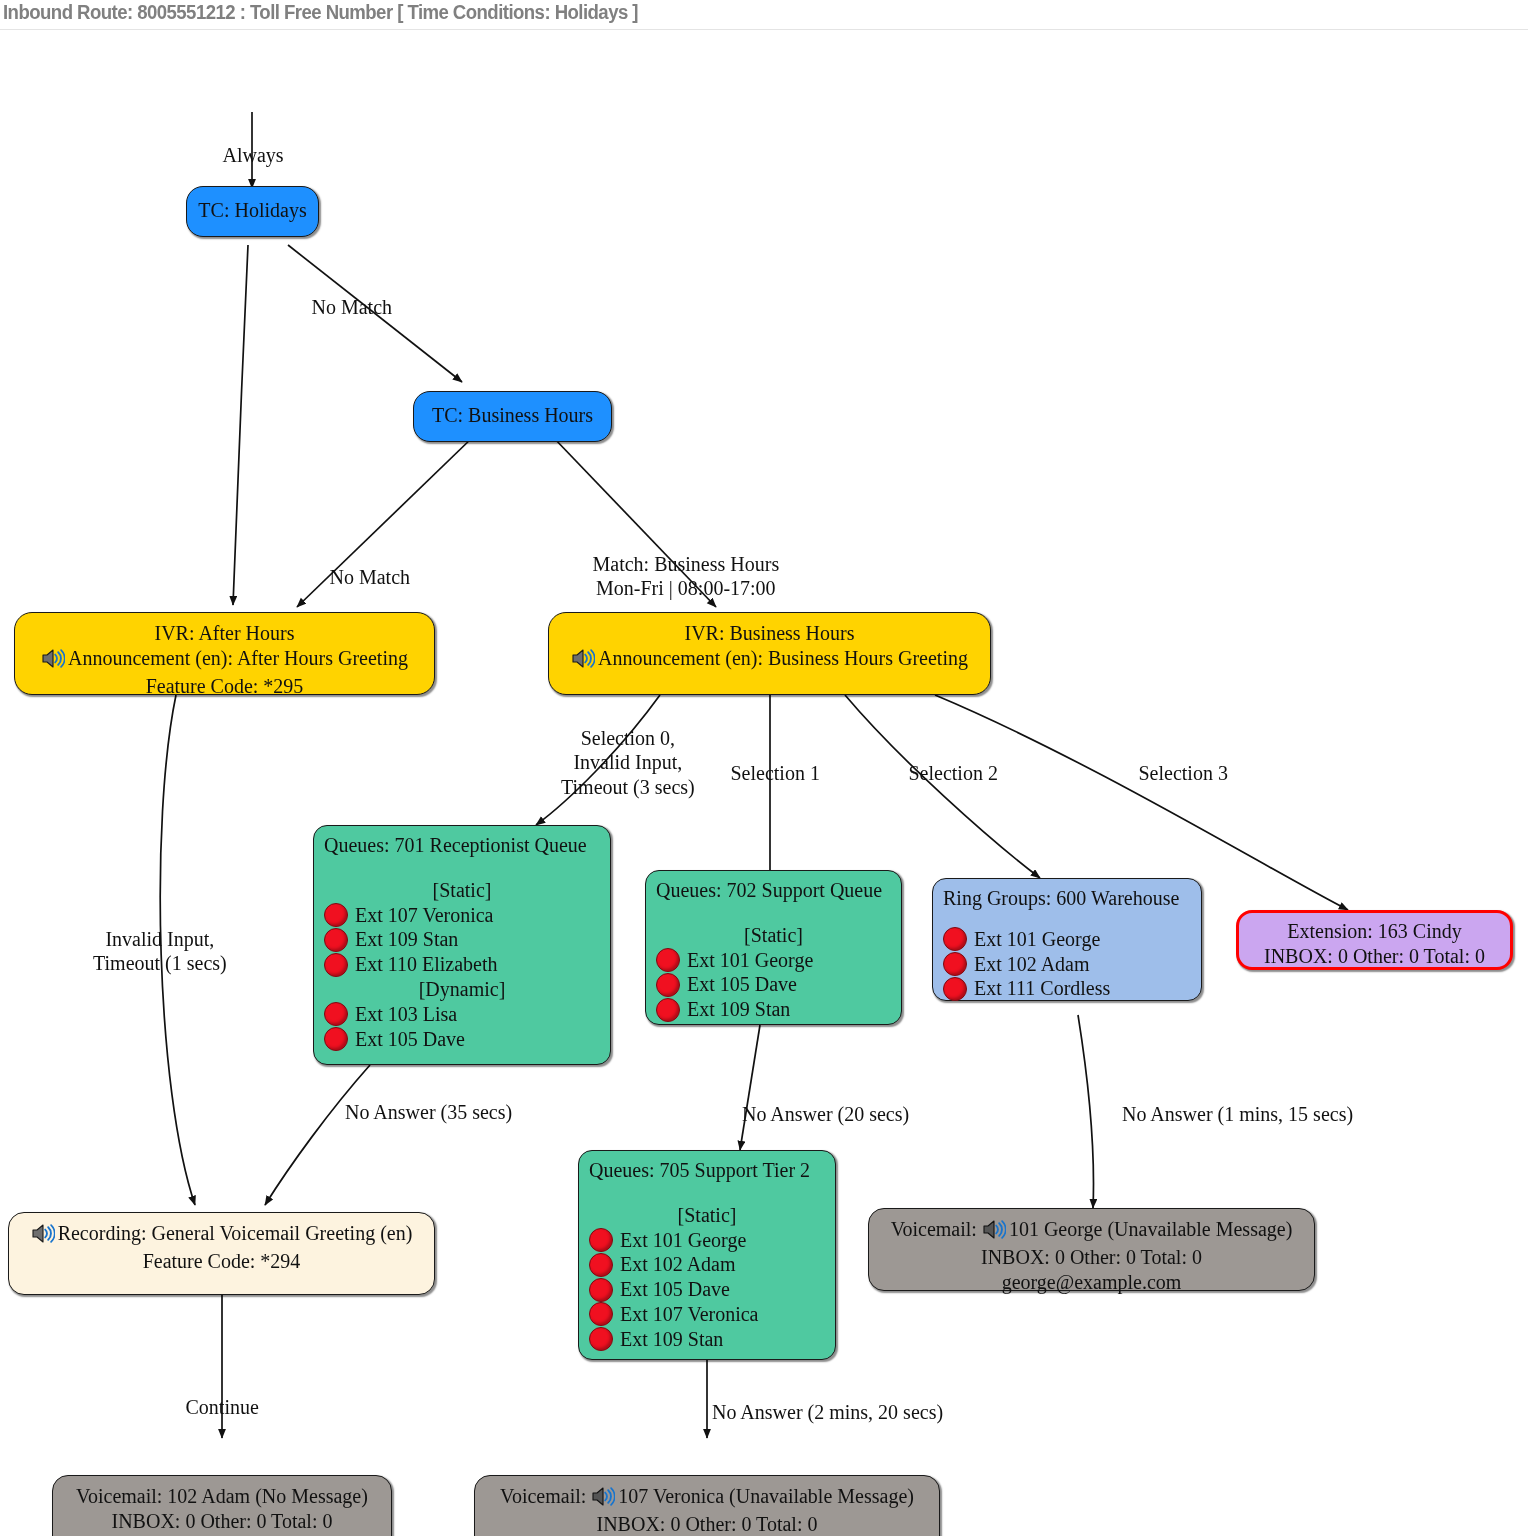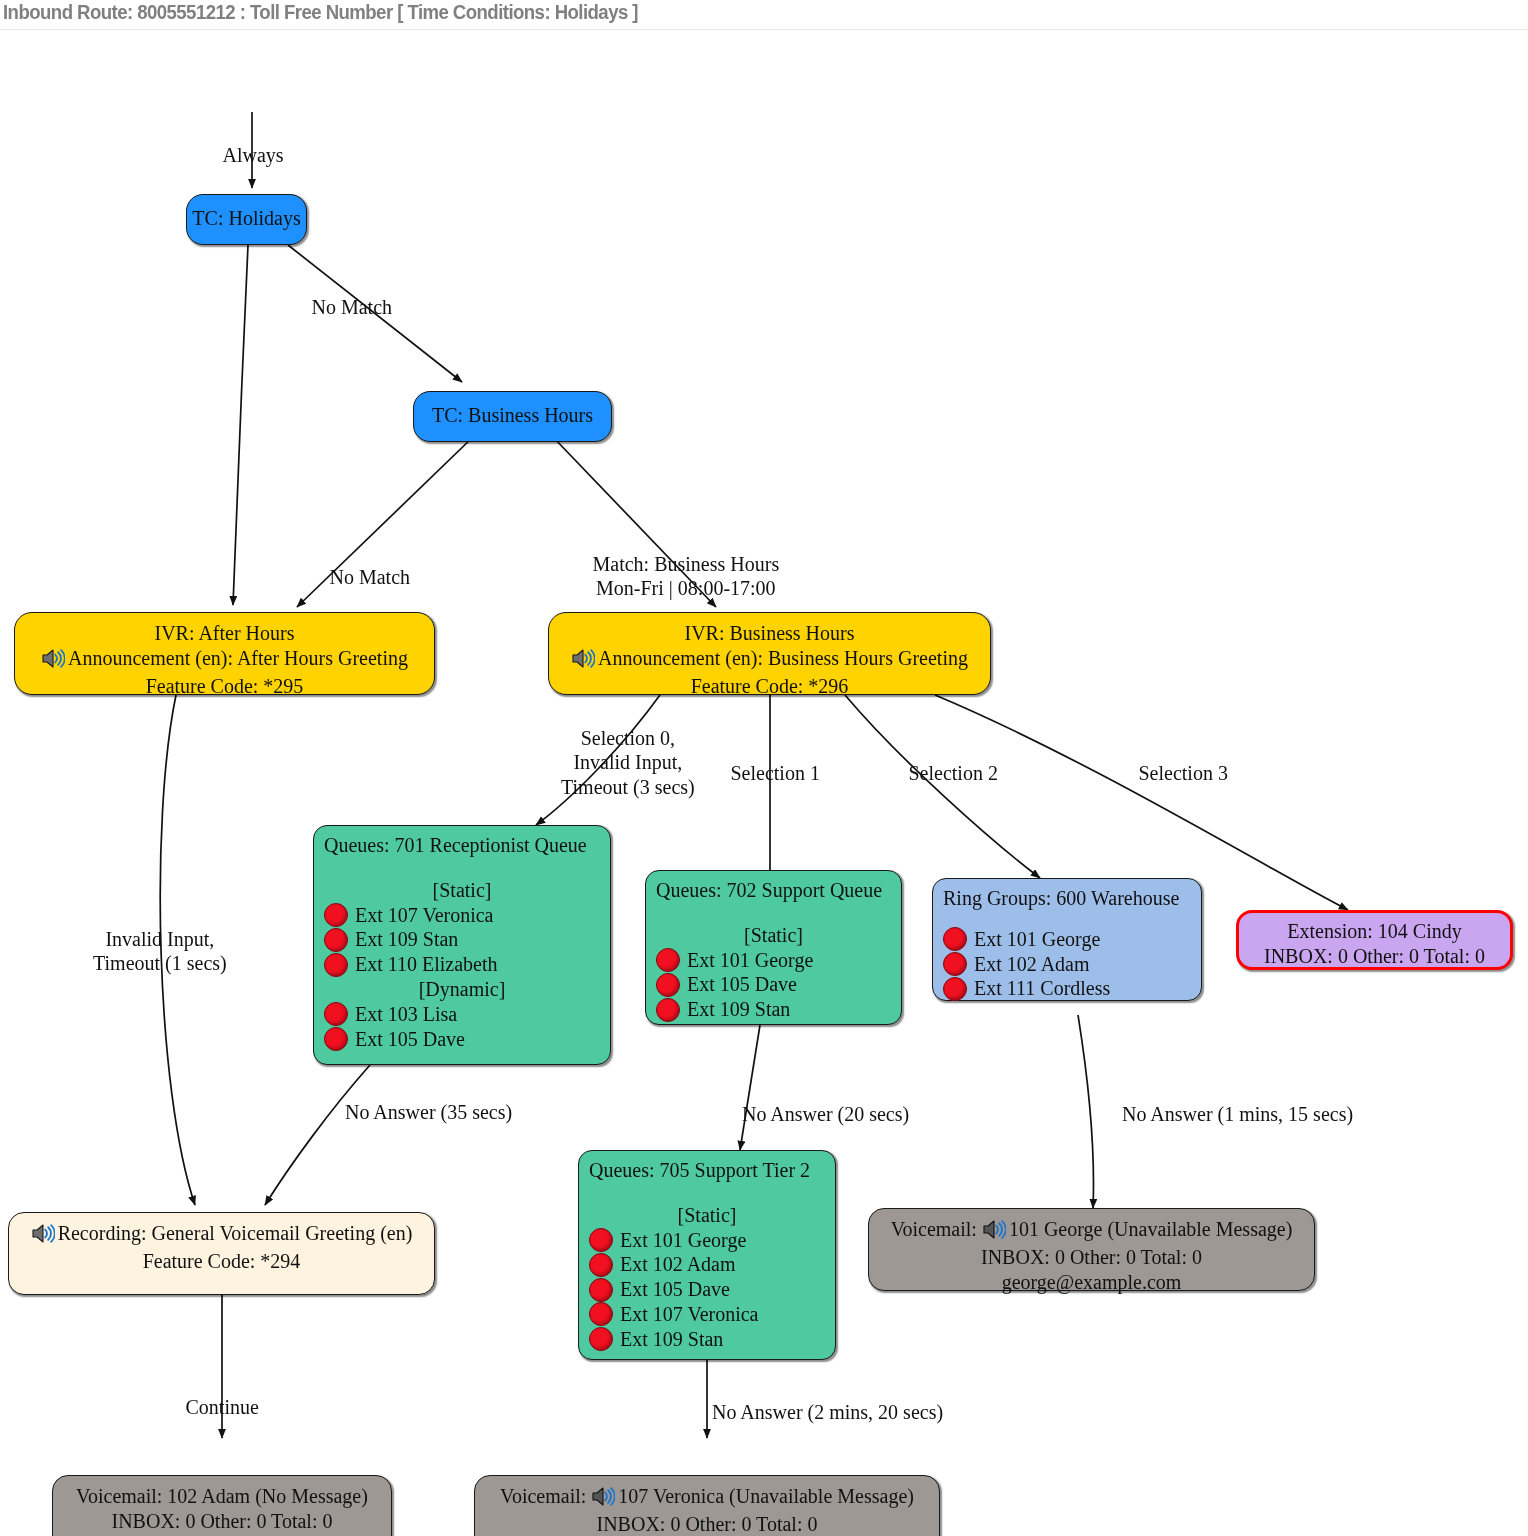--- a/index.html
+++ b/index.html
@@ -106,21 +106,21 @@
   <div class="elabel c" style="left: 1138.5px; top: 731px;">Selection 3</div>
   <div class="elabel c" style="left: 93px; top: 897px;">Invalid Input,
 Timeout (1 secs)</div>
   <div class="elabel l" style="left:345px;top:1070px;">No Answer (35 secs)</div>
   <div class="elabel l" style="left:742px;top:1072px;">No Answer (20 secs)</div>
   <div class="elabel l" style="left:1122px;top:1072px;">No Answer (1 mins, 15 secs)</div>
   <div class="elabel l" style="left:712px;top:1370px;">No Answer (2 mins, 20 secs)</div>
   <div class="elabel c" style="left: 185.5px; top: 1365px;">Continue</div>
 
 
-  <div class="node n-tc" style="left:186px;top:164px;width:121px;height:51px;padding-top:11px;">
+  <div class="node n-tc" style="left:186px;top:156px;width:133px;height:51px;padding-top:11px;">
     <div class="ln">TC: Holidays</div>
   </div>
 
   <div class="node n-tc" style="left:413px;top:361px;width:199px;height:51px;padding-top:11px;">
     <div class="ln">TC: Business Hours</div>
   </div>
 
   <div class="node n-ivr" style="left:14px;top:582px;width:421px;height:83px;padding-top:8px;">
     <div class="ln">IVR: After Hours</div>
     <div class="ln">
@@ -141,21 +141,20 @@
     <div class="ln">
       <span class="spk">
         <svg width="24" height="19" viewBox="0 0 24 19">
           <path d="M2,6 h4 L12,1 v17 L6,13 H2 z" fill="#6e6e6e" stroke="#1b1b1b" stroke-width="1.1" stroke-linejoin="round"></path>
           <path d="M14.2,5.6 a5.2,5.2 0 0 1 0,7.8" fill="none" stroke="#1874CD" stroke-width="1.9" stroke-linecap="round"></path>
           <path d="M17.2,3.2 a8.6,8.6 0 0 1 0,12.6" fill="none" stroke="#1874CD" stroke-width="1.9" stroke-linecap="round"></path>
           <path d="M20.1,1.1 a11.6,11.6 0 0 1 0,16.8" fill="none" stroke="#1874CD" stroke-width="1.7" stroke-linecap="round"></path>
         </svg>
       </span><span>Announcement (en): Business Hours Greeting</span>
     </div>
-    <div class="ln">Feature Code: *296</div>
   </div>
 
   <div class="node n-queue" style="left:313px;top:795px;width:298px;height:240px;padding-top:7px;">
     <div class="hdr">Queues: 701 Receptionist Queue</div>
     <div style="height:20px"></div>
     <div class="grp">[Static]</div>
     <div class="mem">
         <span class="dot"></span>
         <span>Ext 107 Veronica</span>
       </div>
@@ -233,21 +232,21 @@
         <span class="dot"></span>
         <span>Ext 102 Adam</span>
       </div>
     <div class="mem">
         <span class="dot"></span>
         <span>Ext 111 Cordless</span>
       </div>
   </div>
 
   <div class="node n-ext" style="left:1236px;top:880px;width:277px;height:60px;padding-top:6px;">
-    <div class="ln">Extension: 104 Cindy</div>
+    <div class="ln">Extension: 163 Cindy</div>
     <div class="ln">INBOX: 0  Other: 0  Total: 0</div>
   </div>
 
   <div class="node n-announce" style="left:8px;top:1182px;width:427px;height:83px;padding-top:8px;">
     <div class="ln">
       <span class="spk">
         <svg width="24" height="19" viewBox="0 0 24 19">
           <path d="M2,6 h4 L12,1 v17 L6,13 H2 z" fill="#6e6e6e" stroke="#1b1b1b" stroke-width="1.1" stroke-linejoin="round"></path>
           <path d="M14.2,5.6 a5.2,5.2 0 0 1 0,7.8" fill="none" stroke="#1874CD" stroke-width="1.9" stroke-linecap="round"></path>
           <path d="M17.2,3.2 a8.6,8.6 0 0 1 0,12.6" fill="none" stroke="#1874CD" stroke-width="1.9" stroke-linecap="round"></path>

